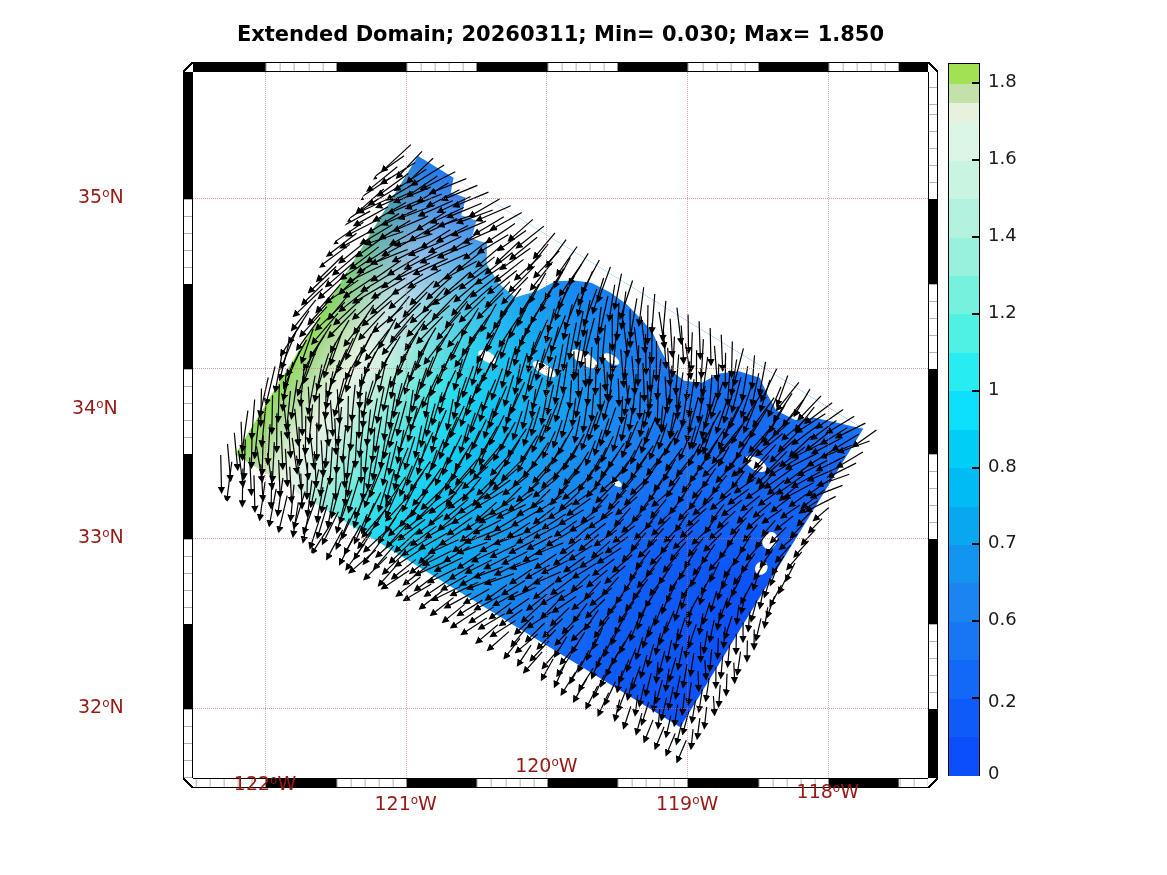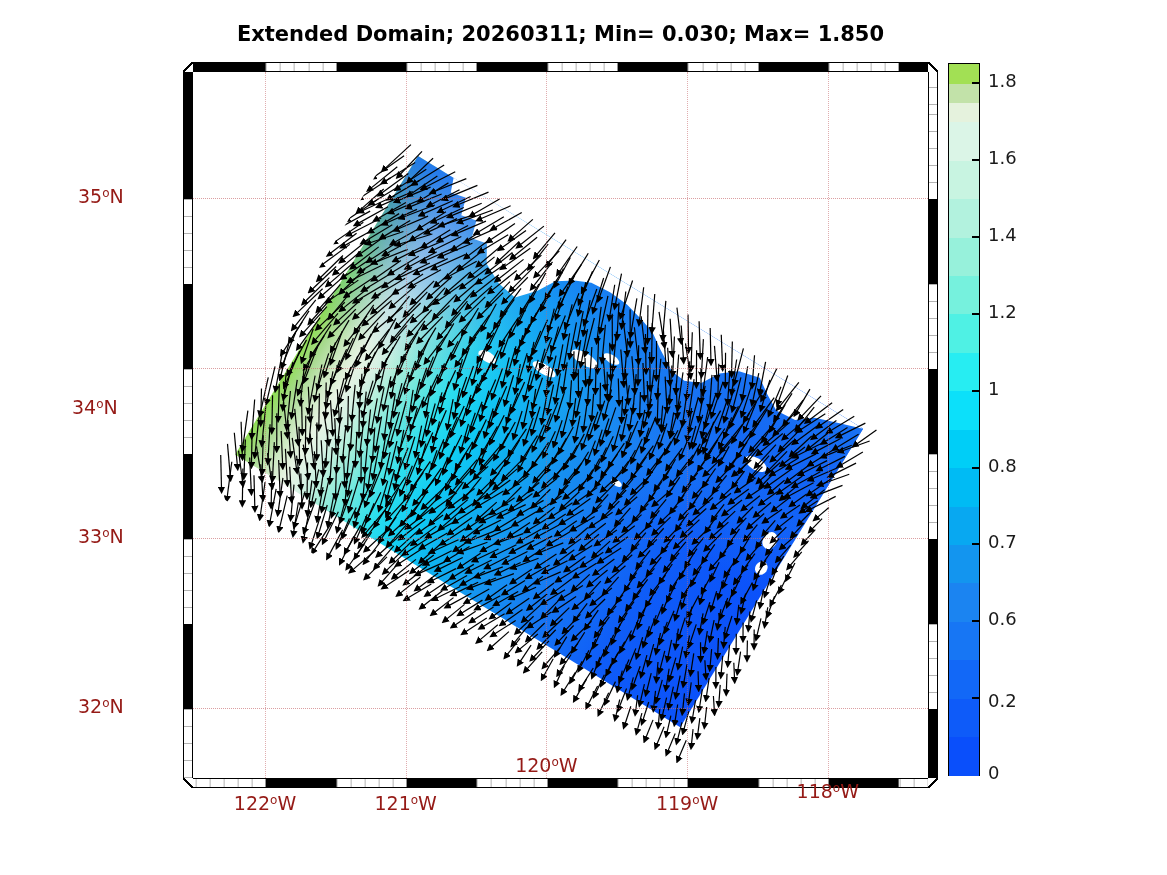--- a/index.html
+++ b/index.html
@@ -1354,21 +1354,21 @@
       <div class="gridline-v" style="left: 353.4px;"></div>
       <div class="gridline-v" style="left: 494.1px;"></div>
       <div class="gridline-v" style="left: 634.8px;"></div>
     </div>
 
   <div id="labelsLayer">
       <div class="axis-label ylab" style="left: 78px; top: 185px;">35<sup>o</sup>N</div>
       <div class="axis-label ylab" style="left: 72px; top: 355px; margin-top: 41px;">34<sup>o</sup>N</div>
       <div class="axis-label ylab" style="left: 78px; top: 525px;">33<sup>o</sup>N</div>
       <div class="axis-label ylab" style="left: 78px; top: 695px;">32<sup>o</sup>N</div>
-      <div class="axis-label xlab" style="left: 210px; top: 792px;">122<sup>o</sup>W</div>
+      <div class="axis-label xlab" style="left: 210px; top: 772px;">122<sup>o</sup>W</div>
       <div class="axis-label xlab" style="left: 350.7px; top: 792px;">121<sup>o</sup>W</div>
       <div class="axis-label xlab" style="left: 491.4px; top: 754px;">120<sup>o</sup>W</div>
       <div class="axis-label xlab" style="left: 632.1px; top: 792px;">119<sup>o</sup>W</div>
       <div class="axis-label xlab" style="left: 772.8px; top: 780px;">118<sup>o</sup>W</div>
     </div>
 
   <div class="colorbar" id="colorbar">
       <div class="cb-band" style="top: 672.568px; height: 39.0324px; background: rgb(10, 79, 251);"></div>
       <div class="cb-band" style="top: 634.135px; height: 39.0324px; background: rgb(14, 91, 249);"></div>
       <div class="cb-band" style="top: 595.703px; height: 39.0324px; background: rgb(18, 104, 247);"></div>

